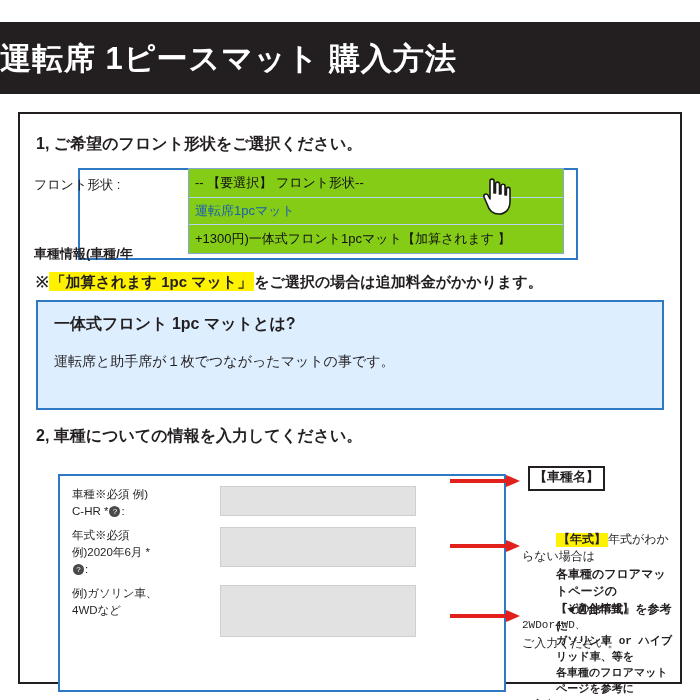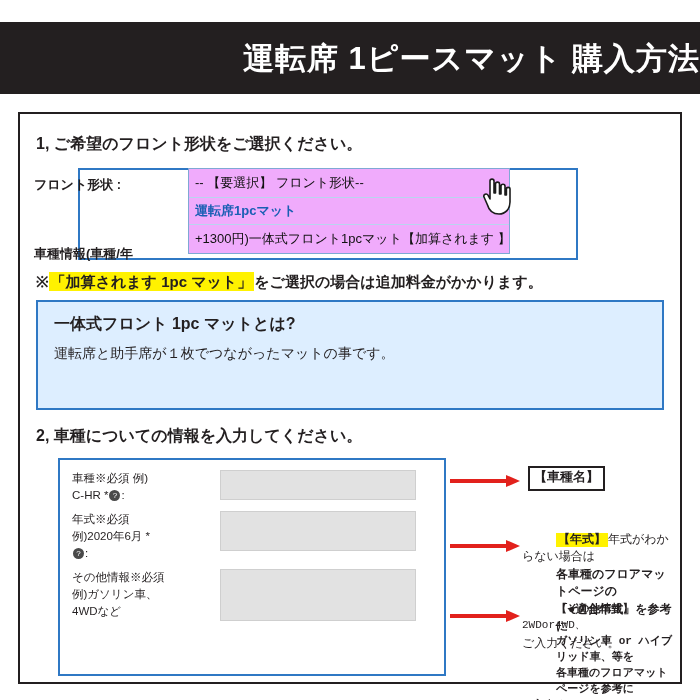--- a/index.html
+++ b/index.html
@@ -23,21 +23,21 @@
   
   .header-band {
     position: absolute;
     left: 0;
     top: 22px;
     width: 700px;
     height: 72px;
     background: #231f20;
     display: flex;
     align-items: center;
-    justify-content: flex-end;
+    justify-content: flex-start;
   }
   .header-title {
     color: #ffffff;
     font-size: 31px;
     font-weight: bold;
     letter-spacing: 1px;
     white-space: nowrap;
     line-height: 1;
   }
   
@@ -69,54 +69,54 @@
     height: 92px;
     border: 2px solid #2f78c4;
     box-sizing: border-box;
     background: #ffffff;
   }
   .select-label {
     position: absolute;
     left: 14px;
     top: 62px;
     font-size: 13px;
-    font-weight: bold;
+    font-weight: normal;
     color: #231f20;
   }
   .select-label2 {
     position: absolute;
     left: 14px;
     top: 131px;
     font-size: 13px;
     font-weight: bold;
     color: #231f20;
   }
   .dropdown {
     position: absolute;
     left: 168px;
     top: 54px;
-    width: 322px;
-    background: #f0abfc;
+    width: 376px;
+    background: #84cc16;
     border: 1px solid #7fa8d4;
     box-sizing: border-box;
     z-index: 5;
   }
   .dd-item {
     height: 28px;
     display: flex;
     align-items: center;
     padding-left: 6px;
     font-size: 13px;
     color: #111111;
     box-sizing: border-box;
     white-space: nowrap;
   }
   .dd-item.selected {
     color: #1a5fb4;
-    font-weight: bold;
+    font-weight: normal;
     border-top: 1px solid #b9d4ee;
     border-bottom: 1px solid #b9d4ee;
   }
   .cursor-hand {
     position: absolute;
     left: 460px;
     top: 62px;
     width: 34px;
     height: 40px;
     z-index: 9;
@@ -144,21 +144,21 @@
     height: 110px;
     background: #ddeeff;
     border: 2px solid #2f78c4;
     box-sizing: border-box;
     padding: 12px 16px;
   }
   .info-title {
     font-size: 16px;
     font-weight: bold;
     color: #231f20;
-    margin-bottom: 10px;
+    margin-bottom: 18px;
   }
   .info-line {
     font-size: 14px;
     color: #231f20;
     margin-bottom: 25px;
   }
   .info-small {
     font-size: 11.5px;
     color: #231f20;
   }
@@ -167,22 +167,22 @@
     position: absolute;
     left: 16px;
     top: 312px;
     font-size: 16px;
     font-weight: bold;
     color: #231f20;
   }
   .form-box {
     position: absolute;
     left: 38px;
-    top: 344px;
-    width: 388px;
+    top: 360px;
+    width: 448px;
     height: 218px;
     border: 2px solid #2f78c4;
     box-sizing: border-box;
     background: #ffffff;
     padding: 10px 12px;
   }
   .form-row {
     position: relative;
     display: flex;
     align-items: flex-start;
@@ -294,21 +294,20 @@
         <div class="form-label">
           <div>年式※必須</div>
           <div>例)2020年6月 *</div>
           <div><span class="qmark">?</span><span>:</span></div>
         </div>
         <div class="form-input fi-2"></div>
       </div>
 
       <div class="form-row">
         <div class="form-label">
-          <div>その他情報※必須</div>
           <div>例)ガソリン車、</div>
           <div>4WDなど</div>
         </div>
         <div class="form-input fi-3"></div>
       </div>
 
     </div>
 
     <svg class="arrow" style="left:430px; top:360px;" viewBox="0 0 72 14">
       <path d="M0 7 L56 7" stroke="#e2211c" stroke-width="4"></path>

